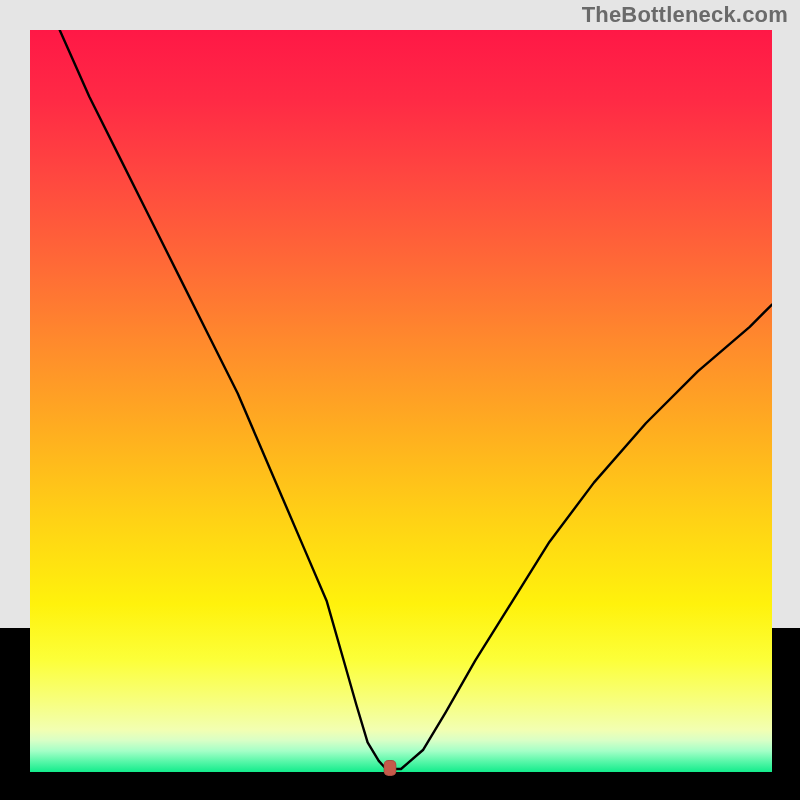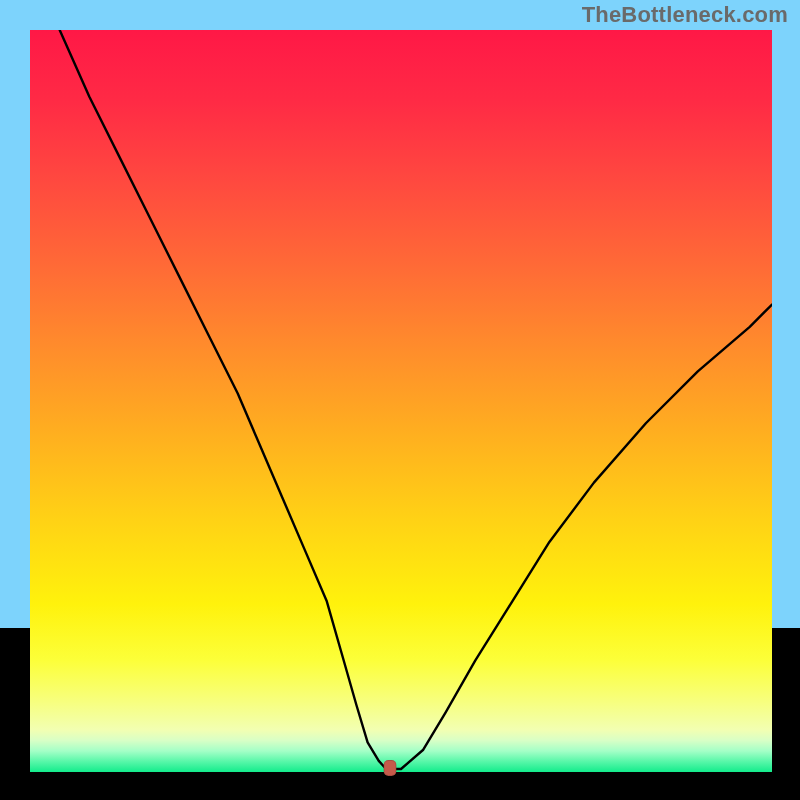--- a/index.html
+++ b/index.html
@@ -8,21 +8,21 @@
     width: 800px;
     height: 800px;
     overflow: hidden;
     background: #000;
     font-family: Arial, Helvetica, sans-serif;
   }
   .frame {
     position: relative;
     width: 800px;
     height: 628px;
-    background: #7dd3fc;
+    background: #e5e5e5;
   }
   .watermark {
     position: absolute;
     top: 2px;
     right: 12px;
     font-size: 22px;
     font-weight: 600;
     color: #6a6a6a;
     letter-spacing: 0.2px;
     z-index: 30;

